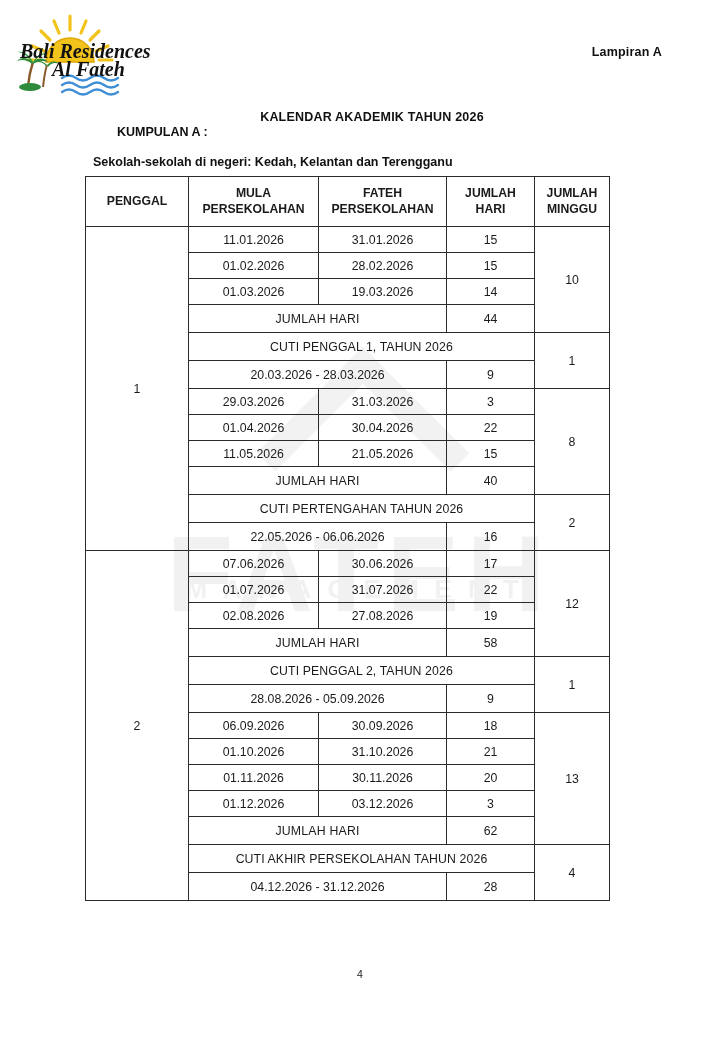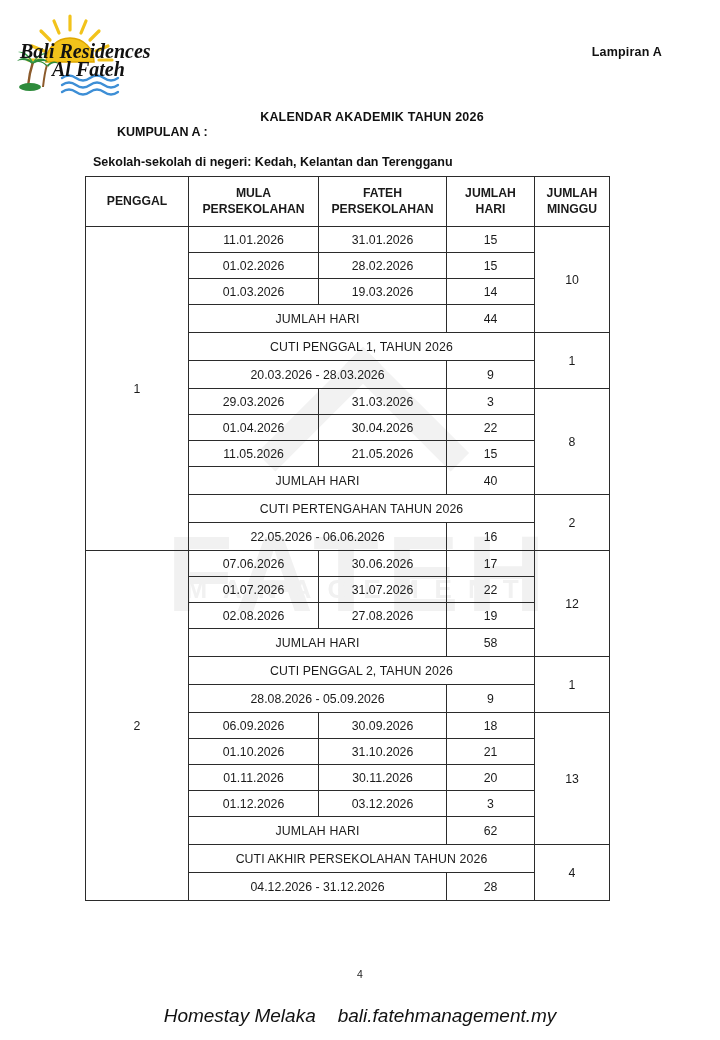--- a/index.html
+++ b/index.html
@@ -387,16 +387,13 @@
           <td class="weeks-cell" rowspan="2">4</td>
         </tr>
         <tr>
           <td class="span-dates" colspan="2">04.12.2026 - 31.12.2026</td>
           <td class="num-cell">28</td>
         </tr>
       </tbody>
   </table>
 
   <div id="page-number">4</div>
-  <div id="footer-bar">
-    <span>Homestay Melaka</span><span class="f-sep"></span><span>bali.fatehmanagement.my</span>
-  </div>
 </div>
 
 </body></html>

